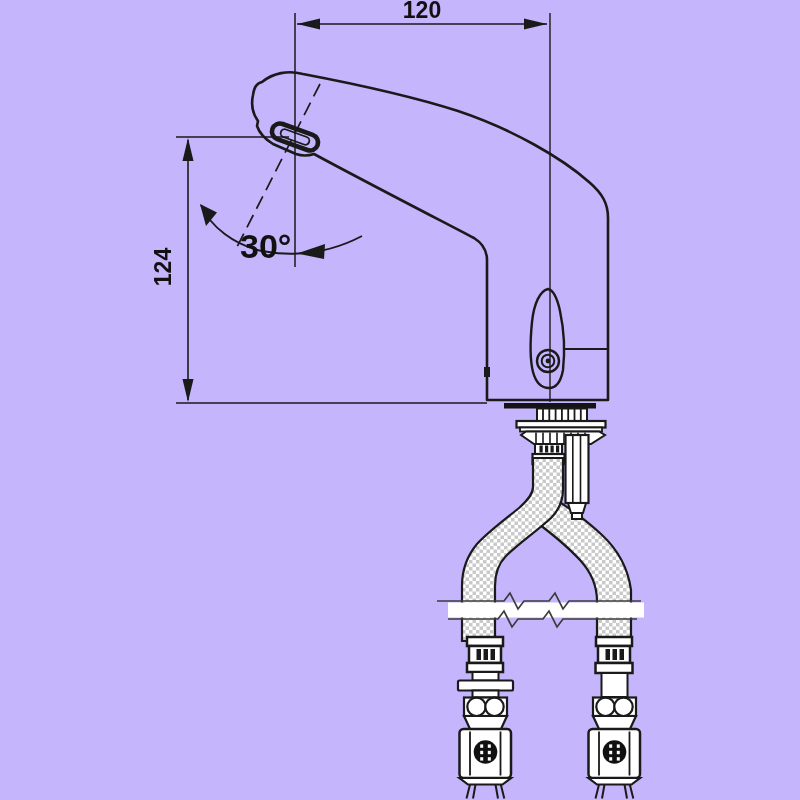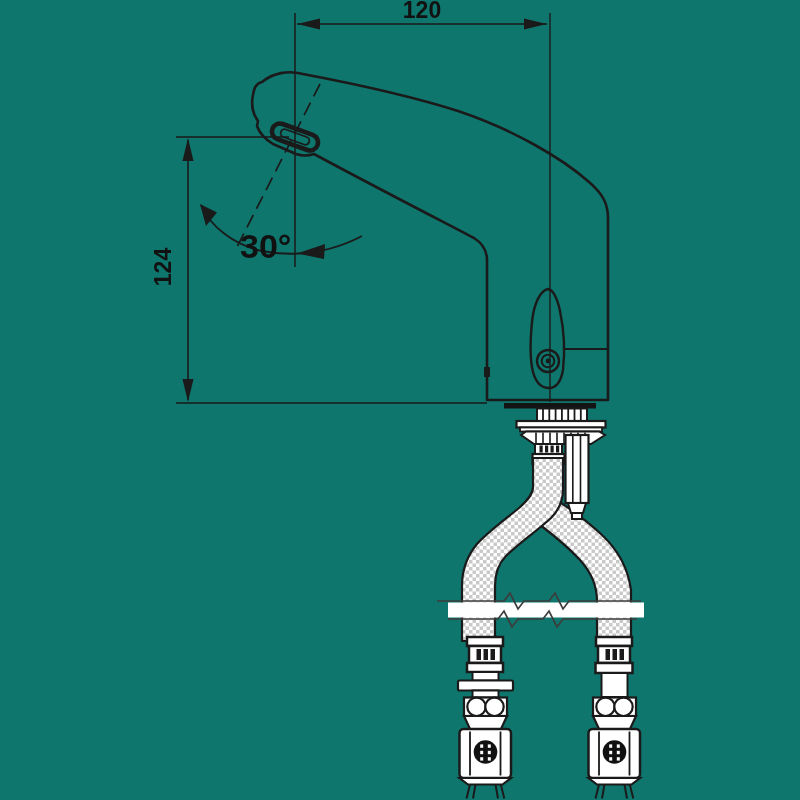--- a/index.html
+++ b/index.html
@@ -1,17 +1,17 @@
 <!DOCTYPE html>
 <html><head>
 <meta charset="utf-8">
 <style>
   html,body{margin:0;padding:0;background:#ffffff;}
   .stage{
-    position:relative;width:800px;height:800px;background:#0f766e;
+    position:relative;width:800px;height:800px;background:#c4b5fd;
     font-family:"Liberation Sans", sans-serif;overflow:hidden;
   }
   svg text{
     font-family:"Liberation Sans","DejaVu Sans",sans-serif;
     font-weight:bold;fill:#111111;
   }
   .dim-label{font-size:23px;}
   .angle-label{font-size:34px;}
 </style>
 </head>

